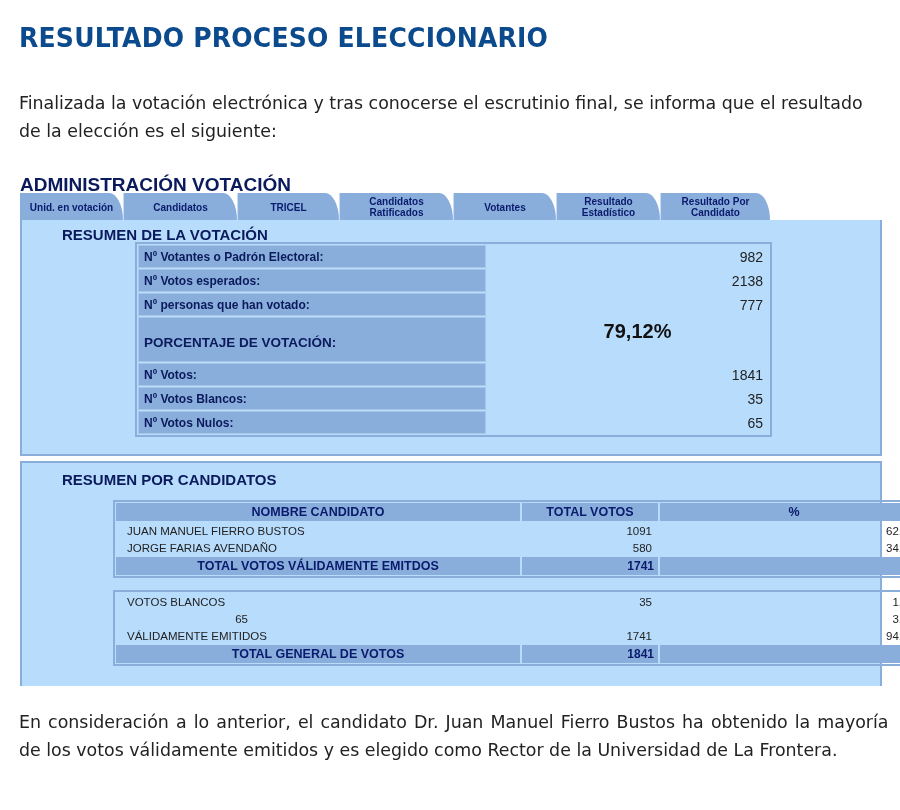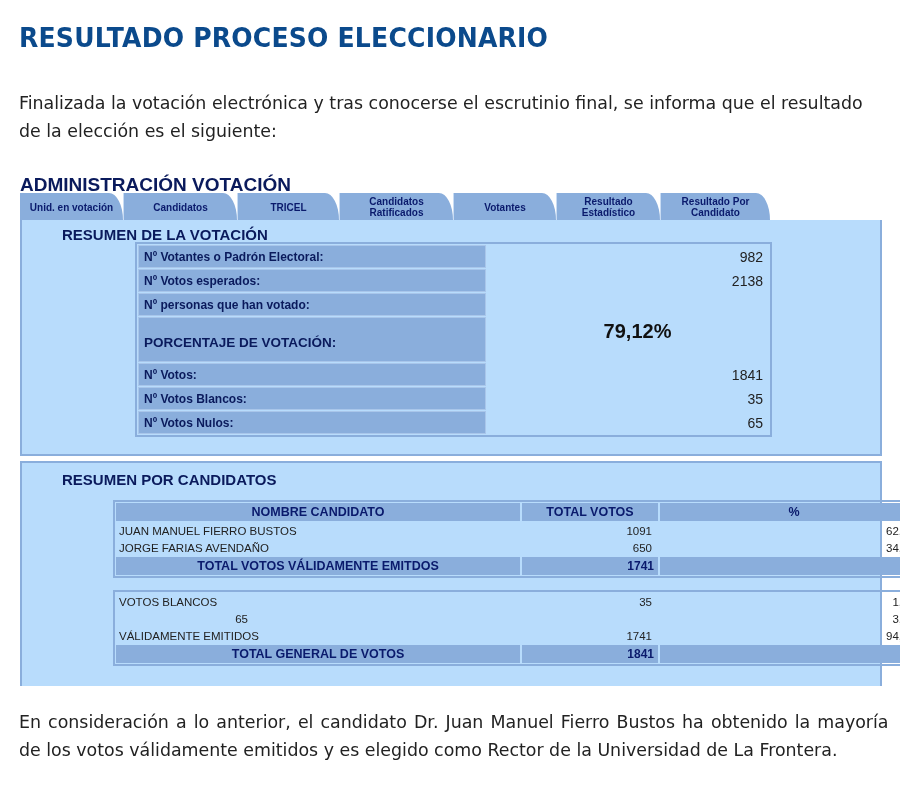--- a/index.html
+++ b/index.html
@@ -66,21 +66,21 @@
   .s-row.tall .s-value { justify-content: center; align-items: flex-start; padding-top: 3px; font-size: 20px; font-weight: bold; color: #111; padding-right: 0; }
 
   .cand-table, .totals-table {
     position: absolute; left: 91px; width: 818px; border: 2px solid #8aaedc; padding: 1px;
     font-size: 11.5px;
   }
   .cand-table { top: 37px; }
   .totals-table { top: 127px; }
   .c-row { display: flex; height: 17px; }
   .c-row.head, .c-row.total { height: 18px; margin: 1px 0; }
-  .c-name { width: 404px; padding-left: 3px; color: #222; display: flex; align-items: center; }
+  .c-name { width: 404px; padding-left: 11px; color: #222; display: flex; align-items: center; }
   .c-votes { width: 136px; text-align: right; padding-right: 4px; color: #222; display: flex; align-items: center; justify-content: flex-end; }
   .c-pct { flex: 1; text-align: right; padding-right: 3px; color: #222; display: flex; align-items: center; justify-content: flex-end; }
   .c-row.head > div, .c-row.total > div {
     background: #8aaedc; color: #0a1a6c; font-weight: bold; font-size: 12.5px; margin-right: 2px;
   }
   .c-row.head > div:last-child, .c-row.total > div:last-child { margin-right: 0; }
   .c-row.head .c-name, .c-row.head .c-votes, .c-row.head .c-pct { justify-content: center; padding: 0; }
   .c-row.total .c-name { justify-content: center; padding: 0; }
   .c-row.total .c-votes { font-size: 12px; }
 </style>
@@ -108,20 +108,21 @@
     <div class="s-row">
       <div class="s-label">Nº Votantes o Padrón Electoral:</div>
       <div class="s-value">982</div>
     </div>
     <div class="s-row">
       <div class="s-label">Nº Votos esperados:</div>
       <div class="s-value">2138</div>
     </div>
     <div class="s-row">
       <div class="s-label">Nº personas que han votado:</div>
+      <div class="s-value">777</div>
     </div>
     <div class="s-row tall">
       <div class="s-label">PORCENTAJE DE VOTACIÓN:</div>
       <div class="s-value">79,12%</div>
     </div>
     <div class="s-row">
       <div class="s-label">Nº Votos:</div>
       <div class="s-value">1841</div>
     </div>
     <div class="s-row">
@@ -144,21 +145,21 @@
       <div class="c-votes">TOTAL VOTOS</div>
       <div class="c-pct">%</div>
     </div>
     <div class="c-row">
       <div class="c-name">JUAN MANUEL FIERRO BUSTOS</div>
       <div class="c-votes">1091</div>
       <div class="c-pct">62,67%</div>
     </div>
     <div class="c-row">
       <div class="c-name">JORGE FARIAS AVENDAÑO</div>
-      <div class="c-votes">650</div>
+      <div class="c-votes">580</div>
       <div class="c-pct">34,08%</div>
     </div>
     <div class="c-row total" style="margin-bottom:0">
       <div class="c-name">TOTAL VOTOS VÁLIDAMENTE EMITDOS</div>
       <div class="c-votes">1741</div>
       <div class="c-pct"></div>
     </div>
   </div>
 
   <div class="totals-table">

